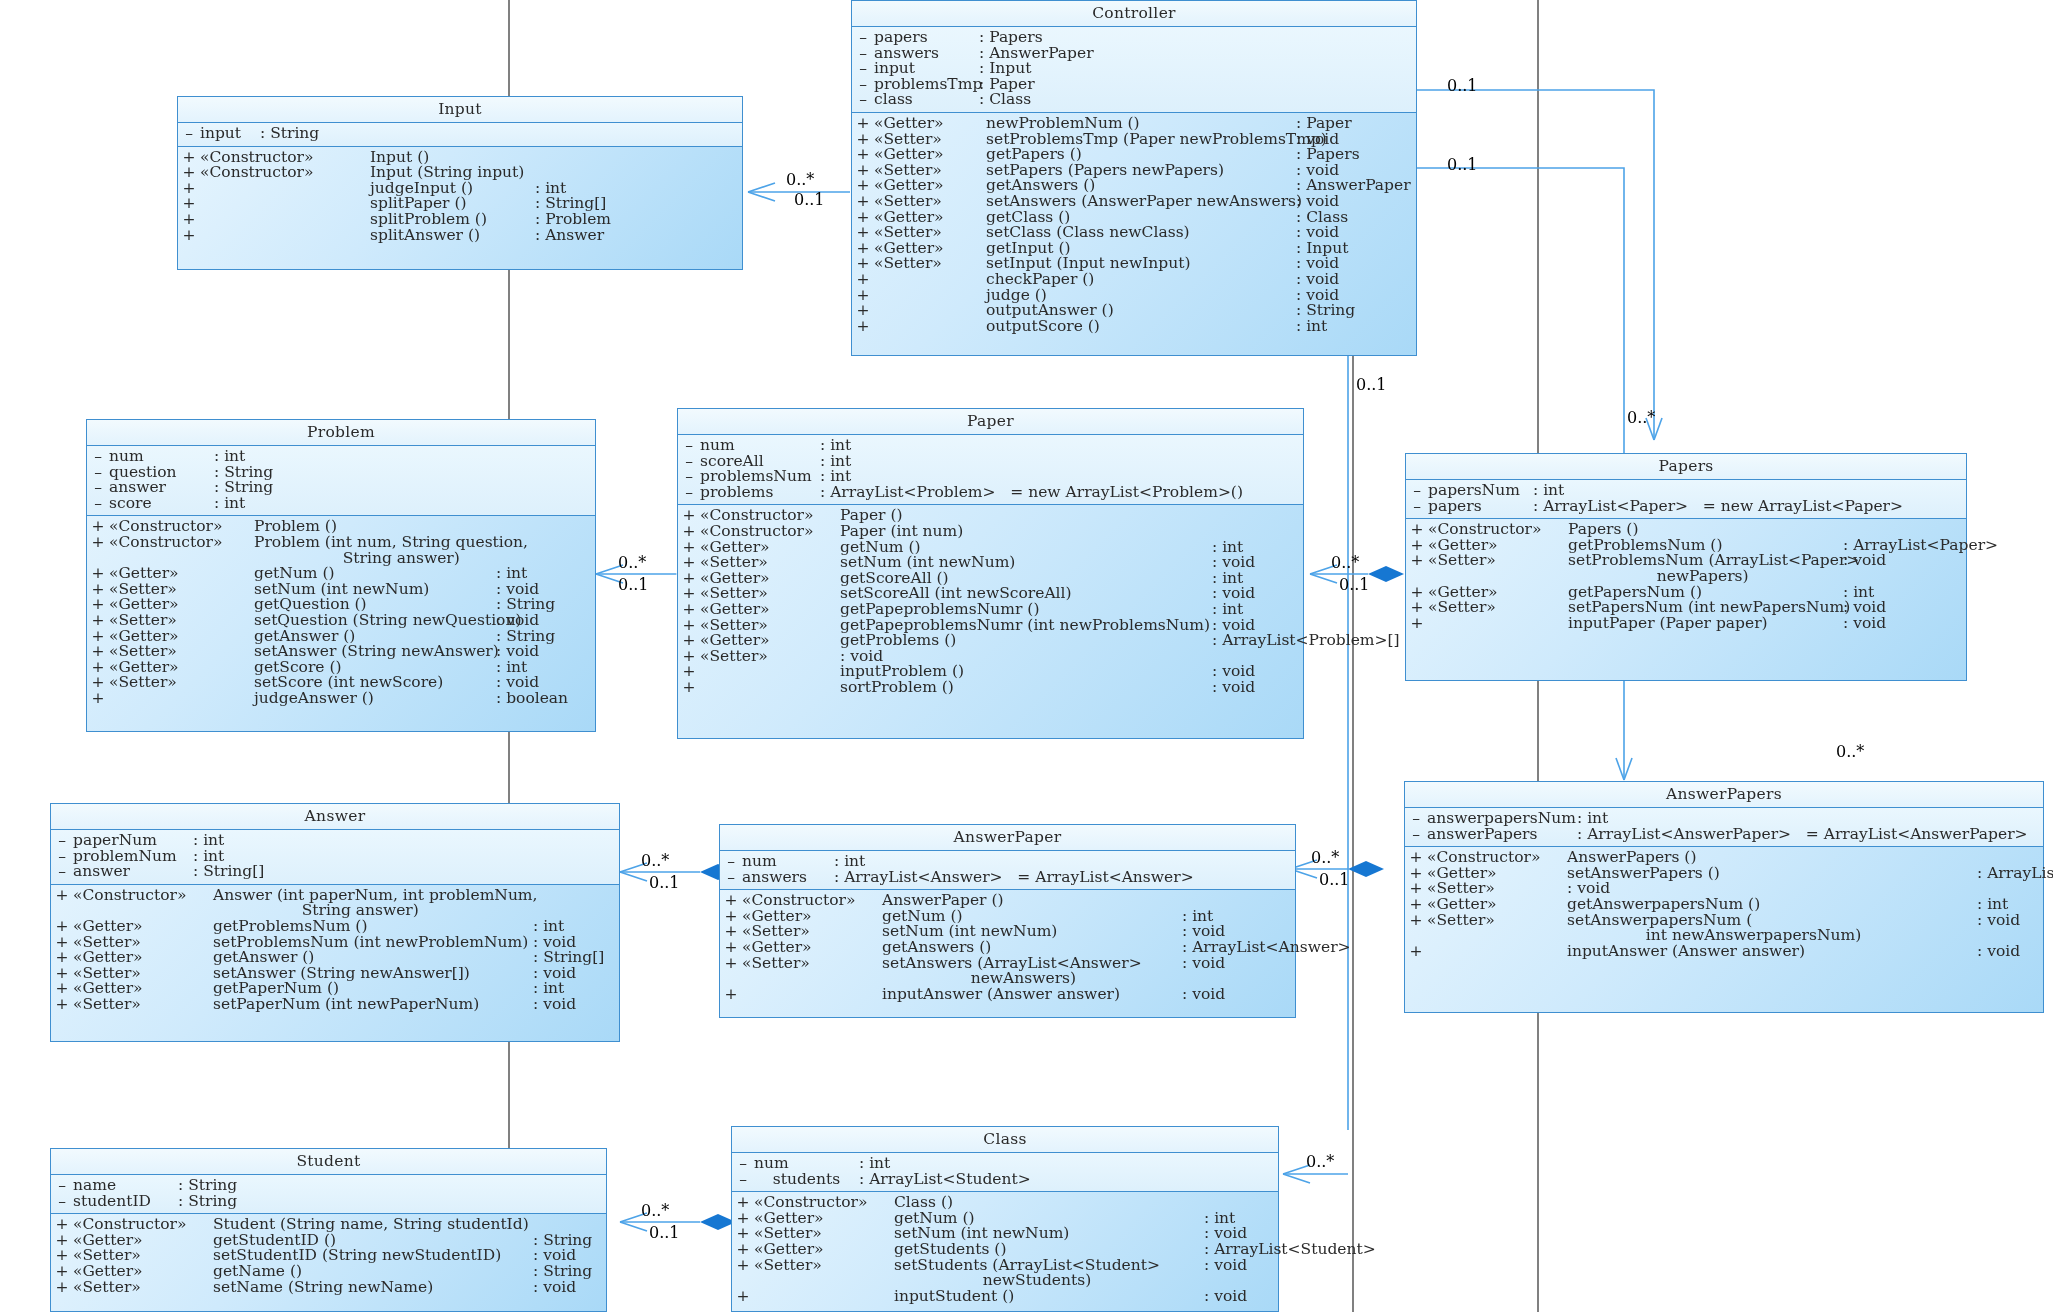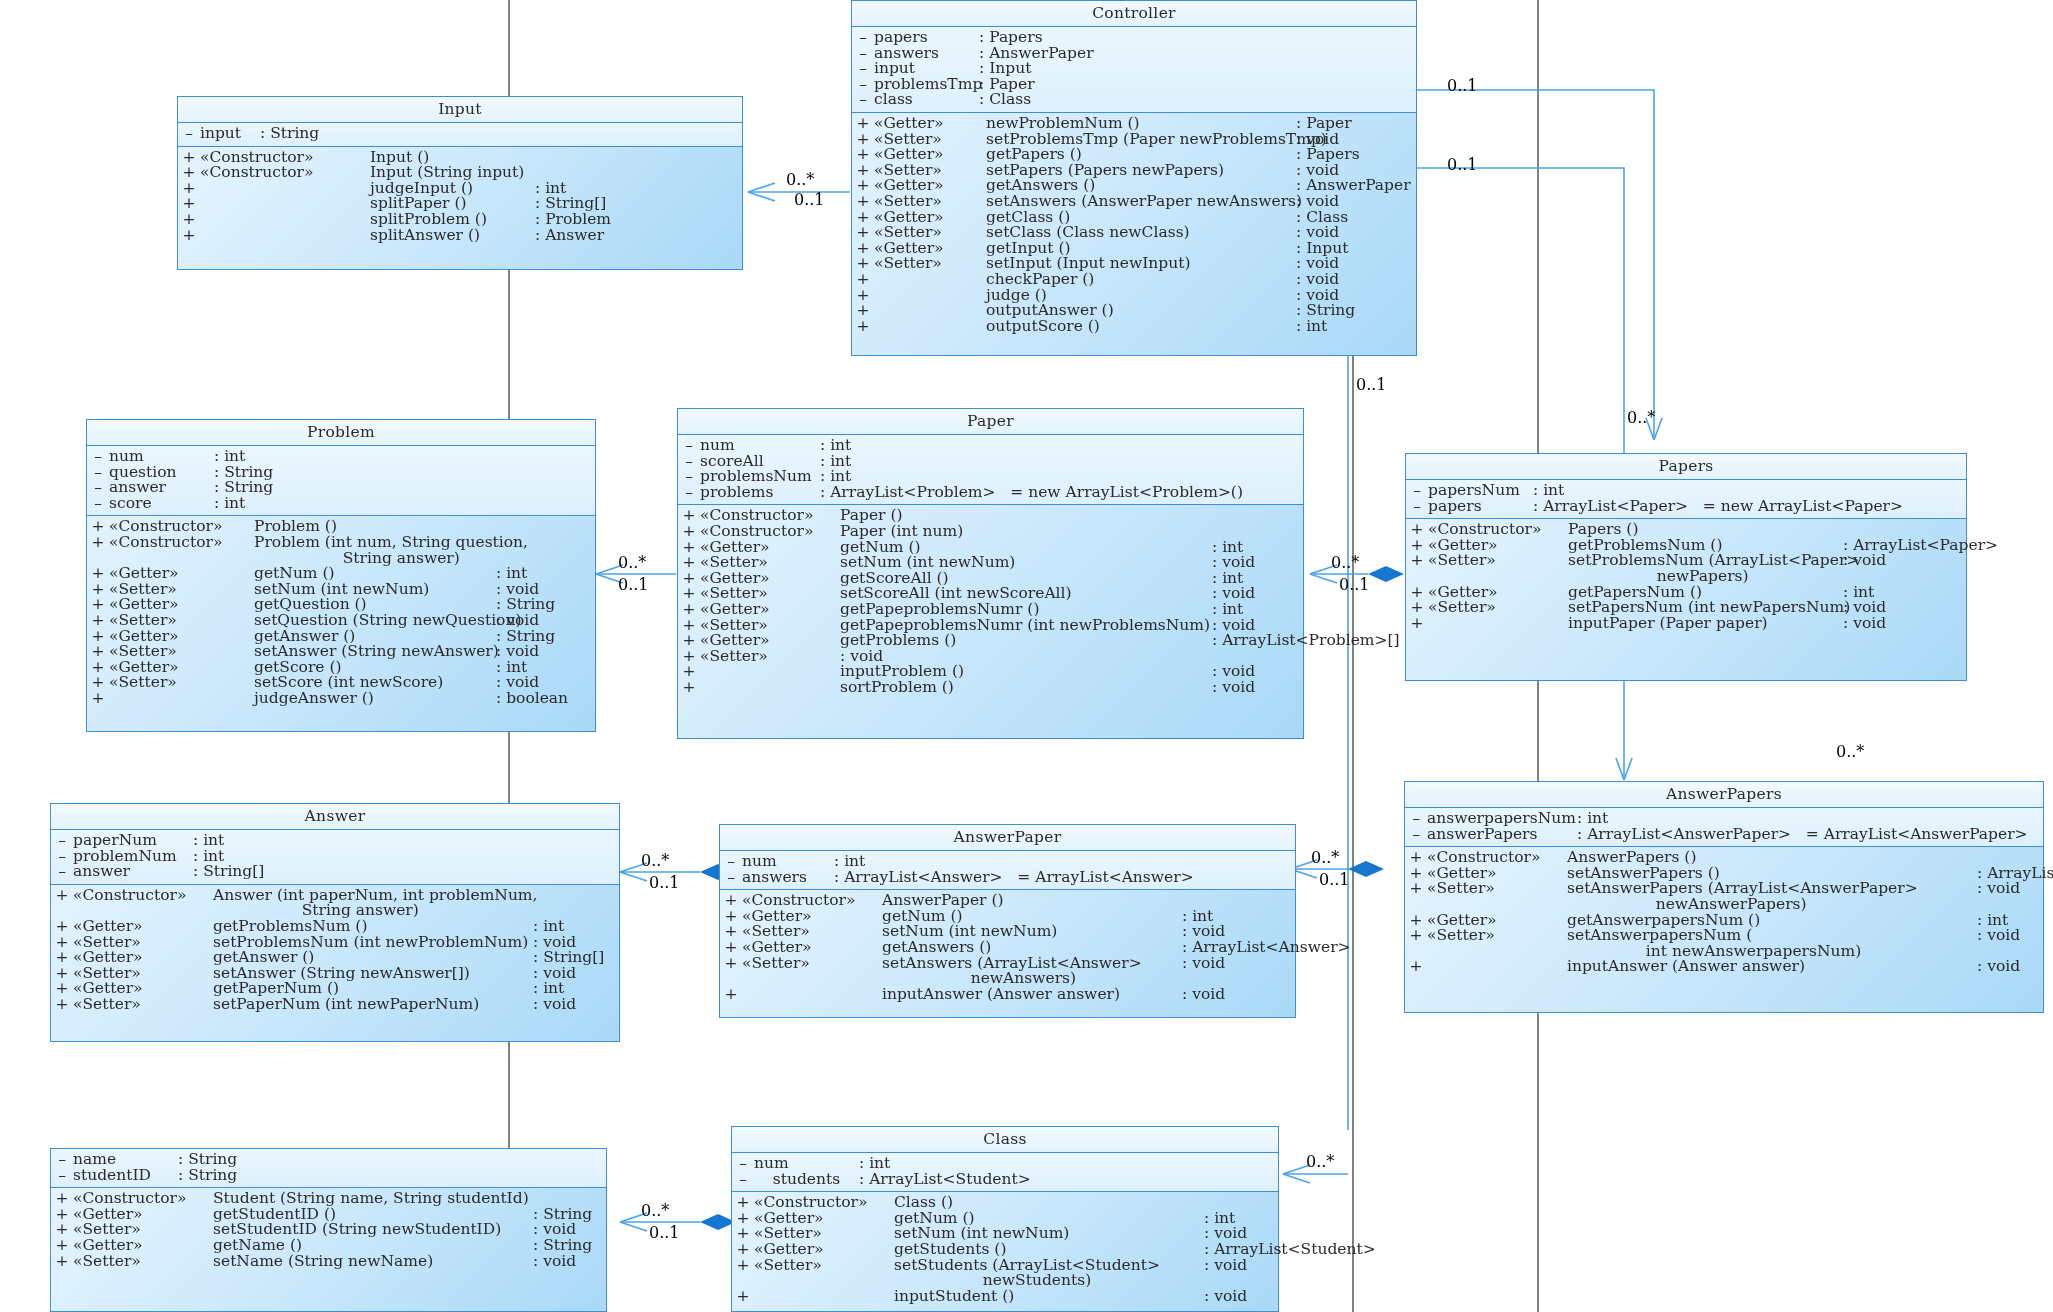--- a/index.html
+++ b/index.html
@@ -269,30 +269,30 @@
 
   <div class="uml" style="left:1404px;top:781px;width:640px;height:232px;">
     <div class="title">AnswerPapers</div>
     <div class="attrs">
         <div class="row"><span class="vis">–</span><span class="nm" style="width: 150px;">answerpapersNum</span><span class="ty">: int</span></div>
         <div class="row"><span class="vis">–</span><span class="nm" style="width: 150px;">answerPapers</span><span class="ty">: ArrayList&lt;AnswerPaper&gt;   = ArrayList&lt;AnswerPaper&gt;</span></div>
       </div>
     <div class="ops">
         <div class="row"><span class="vis">+</span><span class="ster" style="width: 140px;">«Constructor»</span><span class="nm" style="width: 410px;">AnswerPapers ()</span><span class="ty"></span></div>
         <div class="row"><span class="vis">+</span><span class="ster" style="width: 140px;">«Getter»</span><span class="nm" style="width: 410px;">setAnswerPapers ()</span><span class="ty">: ArrayList&lt;AnswerPaper&gt;</span></div>
-        <div class="row tall"><span class="vis">+</span><span class="ster" style="width: 140px;">«Setter»</span><span class="nm" style="width: 410px; line-height: 15.6px;">setAnswerPapers (ArrayList&lt;AnswerPaper&gt;
-                  newAnswerPapers)</span><span class="ty">: void</span></div>
+        <div class="row tall"><span class="vis">+</span><span class="ster" style="width: 140px;">«Setter»</span><span class="ty">: void</span></div>
         <div class="row"><span class="vis">+</span><span class="ster" style="width: 140px;">«Getter»</span><span class="nm" style="width: 410px;">getAnswerpapersNum ()</span><span class="ty">: int</span></div>
         <div class="row tall"><span class="vis">+</span><span class="ster" style="width: 140px;">«Setter»</span><span class="nm" style="width: 410px; line-height: 15.6px;">setAnswerpapersNum (
                 int newAnswerpapersNum)</span><span class="ty">: void</span></div>
         <div class="row"><span class="vis">+</span><span class="ster" style="width: 140px;"></span><span class="nm" style="width: 410px;">inputAnswer (Answer answer)</span><span class="ty">: void</span></div>
       </div>
   </div>
 
   <div class="uml" style="left:50px;top:1148px;width:557px;height:164px;">
+    <div class="title">Student</div>
     <div class="attrs">
         <div class="row"><span class="vis">–</span><span class="nm" style="width: 105px;">name</span><span class="ty">: String</span></div>
         <div class="row"><span class="vis">–</span><span class="nm" style="width: 105px;">studentID</span><span class="ty">: String</span></div>
       </div>
     <div class="ops">
         <div class="row"><span class="vis">+</span><span class="ster" style="width: 140px;">«Constructor»</span><span class="nm" style="width: 320px;">Student (String name, String studentId)</span><span class="ty"></span></div>
         <div class="row"><span class="vis">+</span><span class="ster" style="width: 140px;">«Getter»</span><span class="nm" style="width: 320px;">getStudentID ()</span><span class="ty">: String</span></div>
         <div class="row"><span class="vis">+</span><span class="ster" style="width: 140px;">«Setter»</span><span class="nm" style="width: 320px;">setStudentID (String newStudentID)</span><span class="ty">: void</span></div>
         <div class="row"><span class="vis">+</span><span class="ster" style="width: 140px;">«Getter»</span><span class="nm" style="width: 320px;">getName ()</span><span class="ty">: String</span></div>
         <div class="row"><span class="vis">+</span><span class="ster" style="width: 140px;">«Setter»</span><span class="nm" style="width: 320px;">setName (String newName)</span><span class="ty">: void</span></div>

